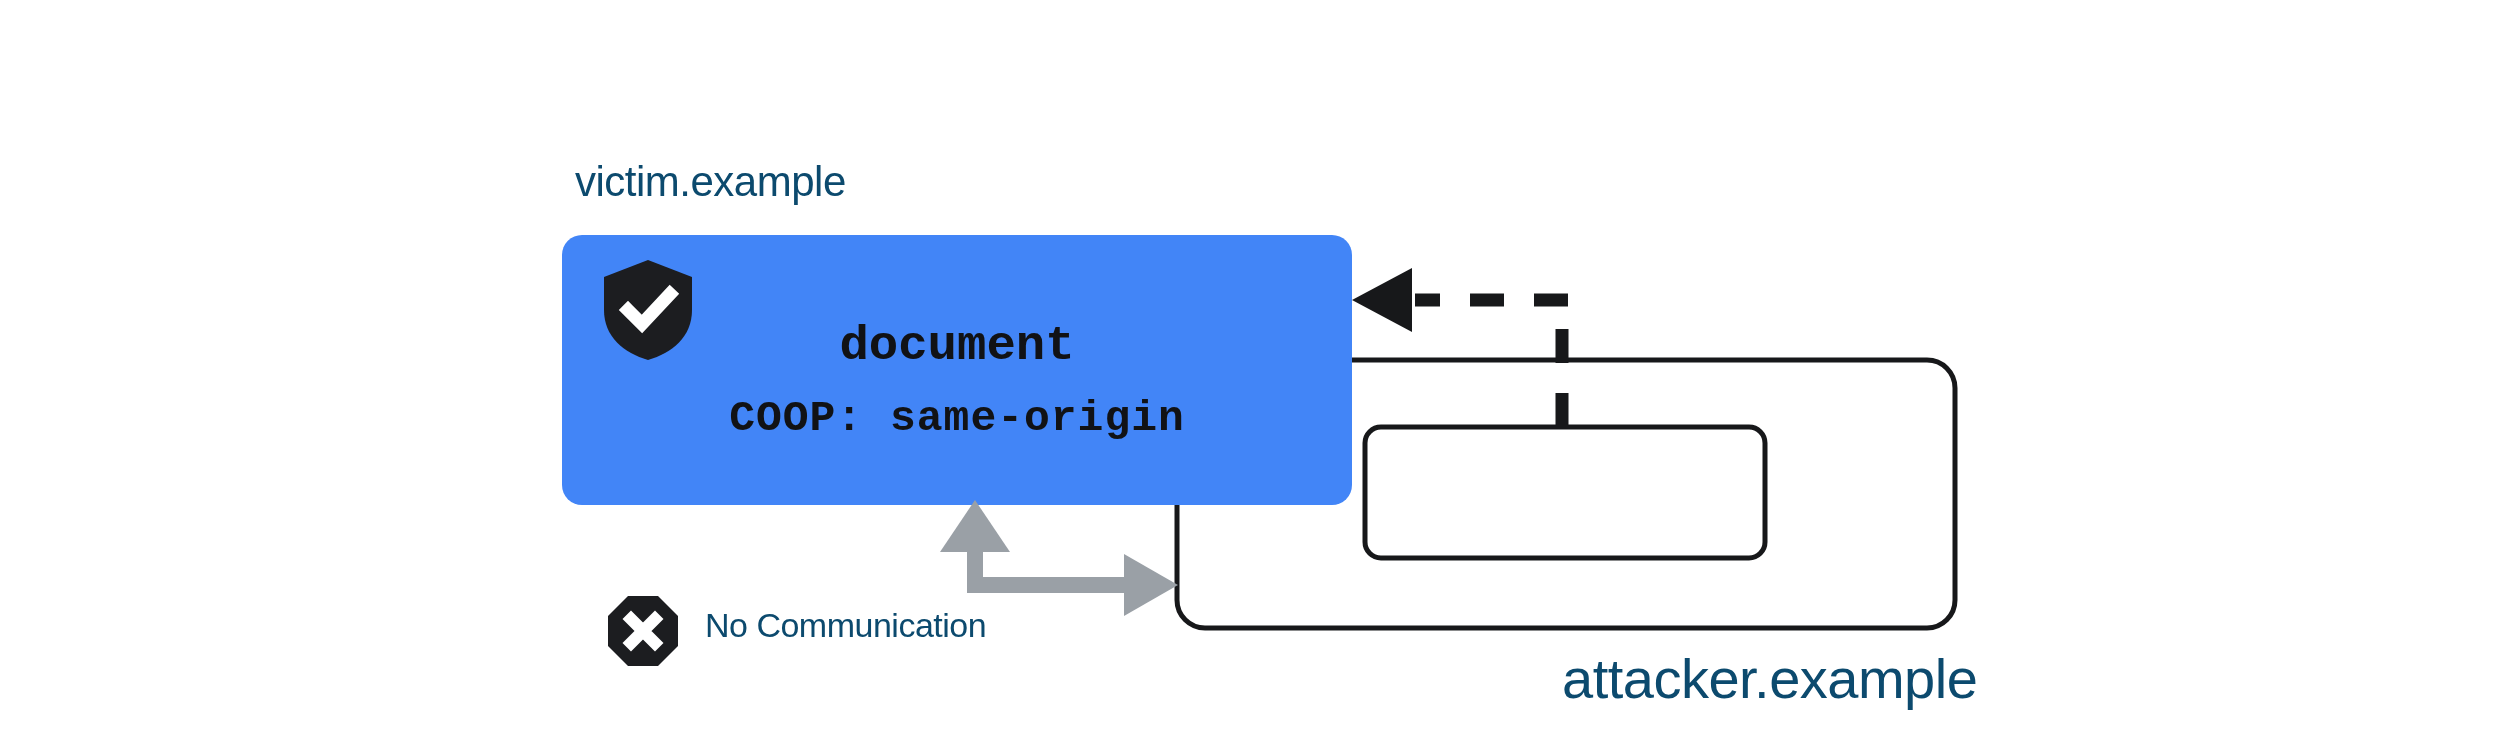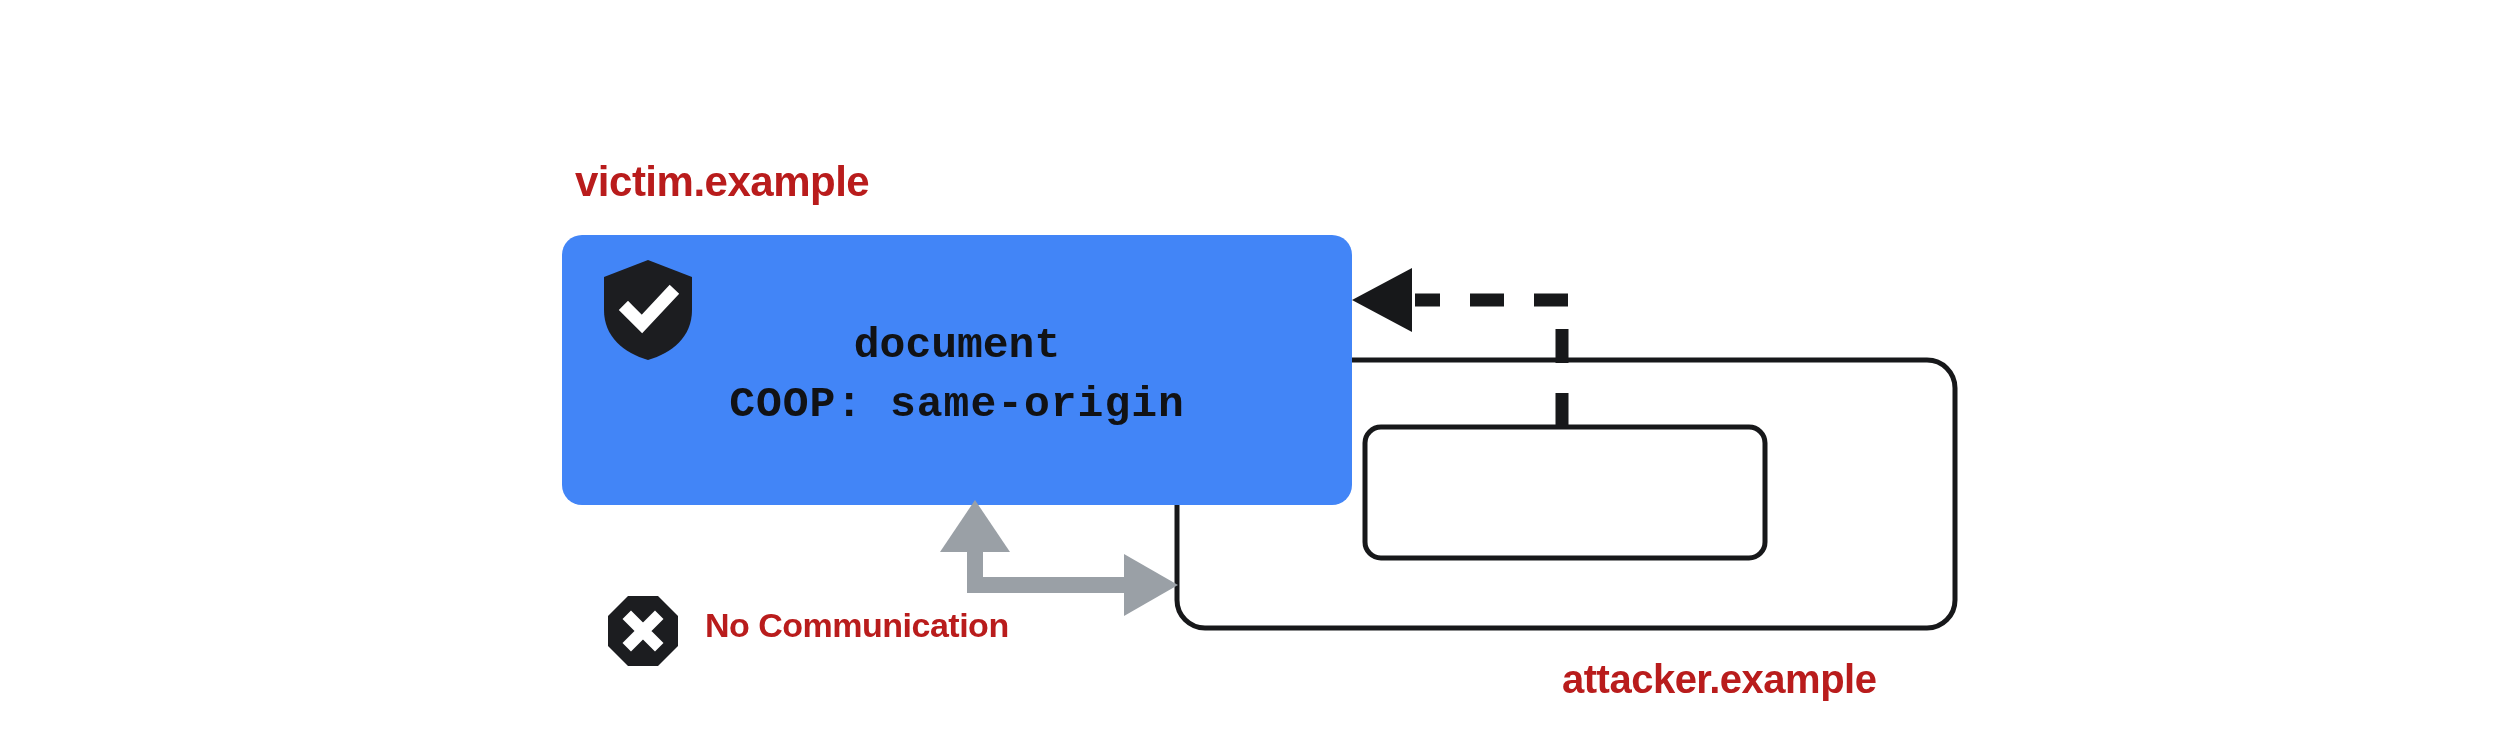--- a/index.html
+++ b/index.html
@@ -20,55 +20,55 @@
     position:absolute;
     left:0; top:0;
     width:2500px;
     height:735px;
     pointer-events:none;
   }
   
   .lbl{
     position:absolute;
     white-space:pre;
-    color:#b91c1c;
-    font-weight:700;
+    color:#0c4a6e;
+    font-weight:400;
     letter-spacing:-0.5px;
   }
   #victim-label{
     left:575px; top:158px;
     font-size:42px;
     line-height:48px;
   }
   #attacker-label{
     left:1562px; top:655px;
-    font-size:40px;
+    font-size:56px;
     line-height:48px;
   }
   #nocomm-label{
     left:705px; top:600px;
     font-size:34px;
     line-height:50px;
   }
   .mono{
     position:absolute;
     white-space:pre;
     font-family:"Liberation Mono","DejaVu Sans Mono",monospace;
     font-weight:700;
     color:#111215;
     text-align:center;
   }
   #doc-line1{
     left:562px; top:323px;
     width:790px;
-    font-size:43px;
+    font-size:49px;
     line-height:46px;
   }
   #doc-line2{
-    left:562px; top:382px;
+    left:562px; top:396px;
     width:790px;
     font-size:43px;
     line-height:46px;
     letter-spacing:1px;
   }
   #open-label{
     left:1363px; top:471px;
     width:402px;
     font-size:40px;
     line-height:42px;

